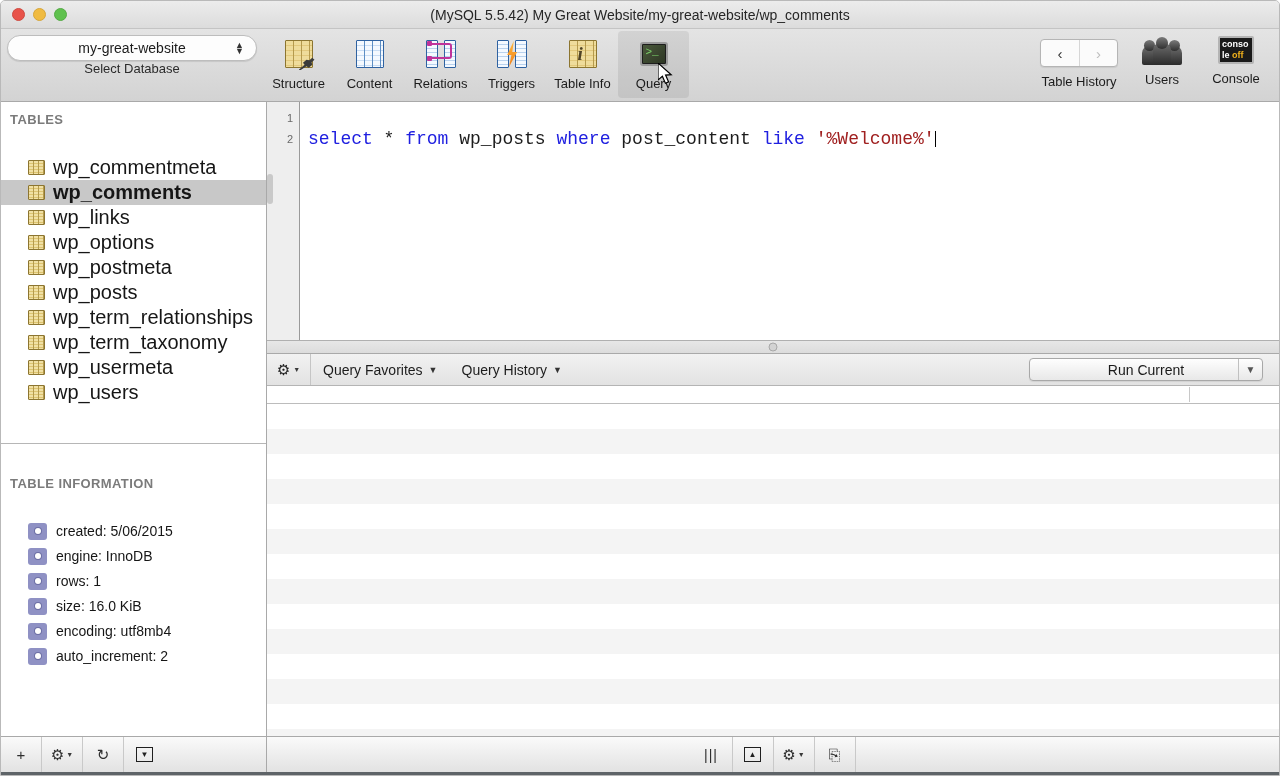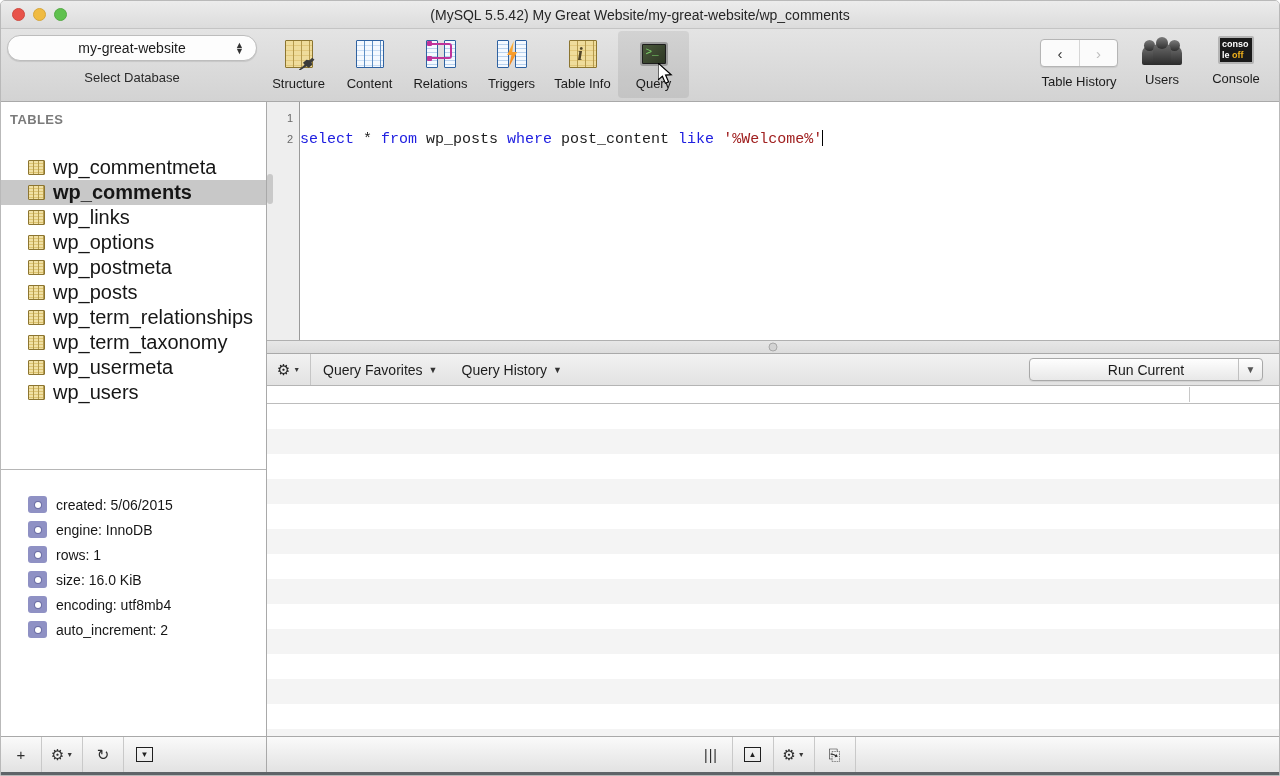--- a/index.html
+++ b/index.html
@@ -51,21 +51,21 @@
     display: flex; align-items: center; justify-content: center;
     position: relative; font-size: 14px; color: #1c1c1c;
     box-shadow: 0 1px 1px rgba(0,0,0,.10);
   }
   .db-select .stepper {
     position: absolute; right: 12px; top: 50%;
     transform: translateY(-50%);
     display: flex; flex-direction: column; line-height: 6px;
     font-size: 9px; color: #333;
   }
-  .db-caption { font-size: 13px; color: #2b2b2b; margin-top: 9px; }
+  .db-caption { font-size: 13px; color: #2b2b2b; }
 
   .tool-items { display: flex; align-items: flex-start; gap: 0; padding-top: 2px; }
   .tool-btn {
     width: 71px; padding-top: 6px;
     display: flex; flex-direction: column; align-items: center;
     border-radius: 4px; cursor: default;
   }
   .tool-btn.active { background: rgba(0,0,0,.075); height: 67px; }
   .tool-ico { width: 34px; height: 34px; position: relative; }
   .tool-lbl { font-size: 13px; color: #1c1c1c; margin-top: 5px; }
@@ -244,22 +244,22 @@
     border-right: 1px solid #9a9a9a;
     font-family: "Liberation Sans", sans-serif; font-size: 11px; color: #6a6a6a;
     text-align: right; padding: 6px 6px 0 0; line-height: 21px;
     position: relative;
   }
   .gutter .thumb {
     position: absolute; left: 0; top: 72px; width: 6px; height: 30px;
     background: #c9c9c9; border-radius: 3px;
   }
   .code {
-    flex: 1; padding: 6px 0 0 0;
-    font-family: "Liberation Mono", monospace; font-size: 15px;
+    flex: 1; padding: 6px 0 0 8px;
+    font-family: "Liberation Mono", monospace; font-size: 18px;
     line-height: 21px; white-space: pre; color: #1c1c1c;
   }
   .kw  { color: #2020e0; }
   .str { color: #a02020; }
   .cursor {
     display: inline-block; width: 1px; height: 16px;
     background: #000; vertical-align: -3px;
   }
 
   .splitter {
@@ -477,20 +477,21 @@
             <span class="mini-grid"></span>
             <span>wp_usermeta</span>
           </div>
         <div class="tbl-row">
             <span class="mini-grid"></span>
             <span>wp_users</span>
           </div>
       </div>
 
       <div class="side-div"></div>
+      <div class="side-head">TABLE INFORMATION</div>
       <div class="info-list">
         <div class="info-row">
             <span class="bullet"></span>
             <span>created: 5/06/2015</span>
           </div>
         <div class="info-row">
             <span class="bullet"></span>
             <span>engine: InnoDB</span>
           </div>
         <div class="info-row">

